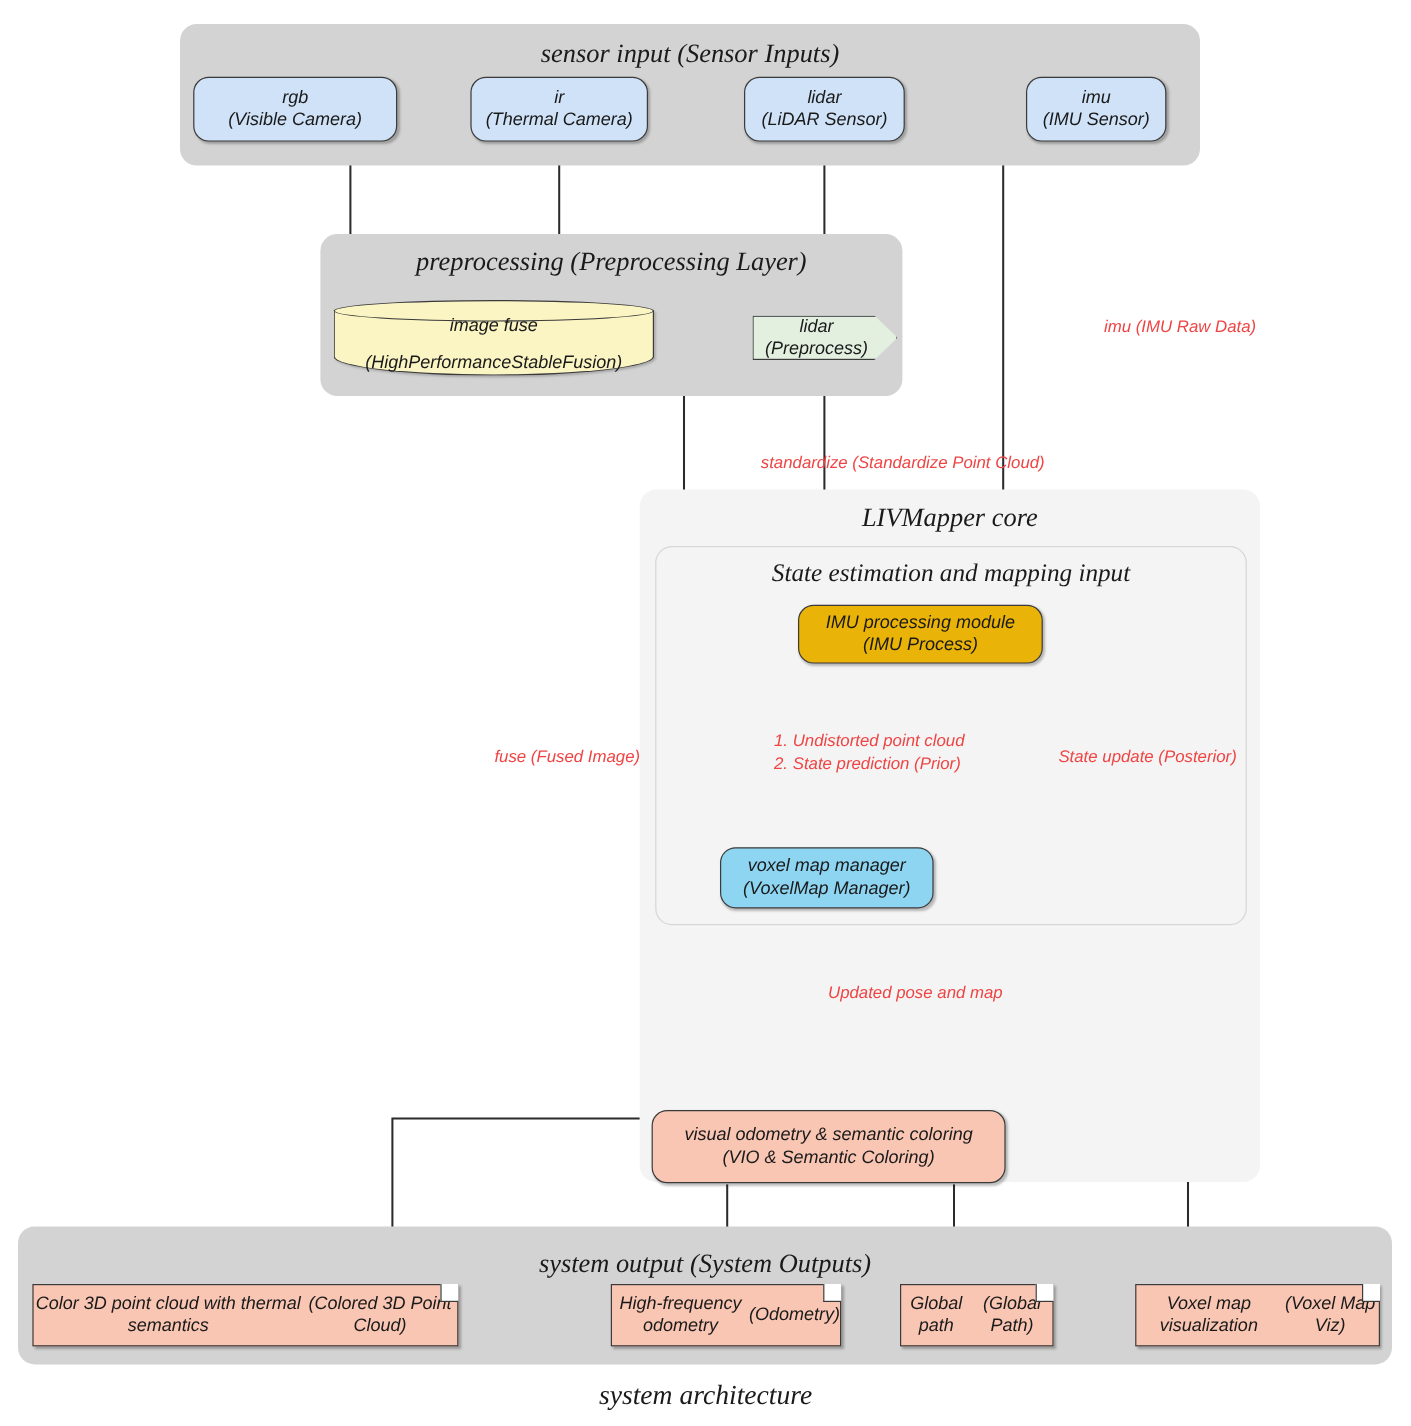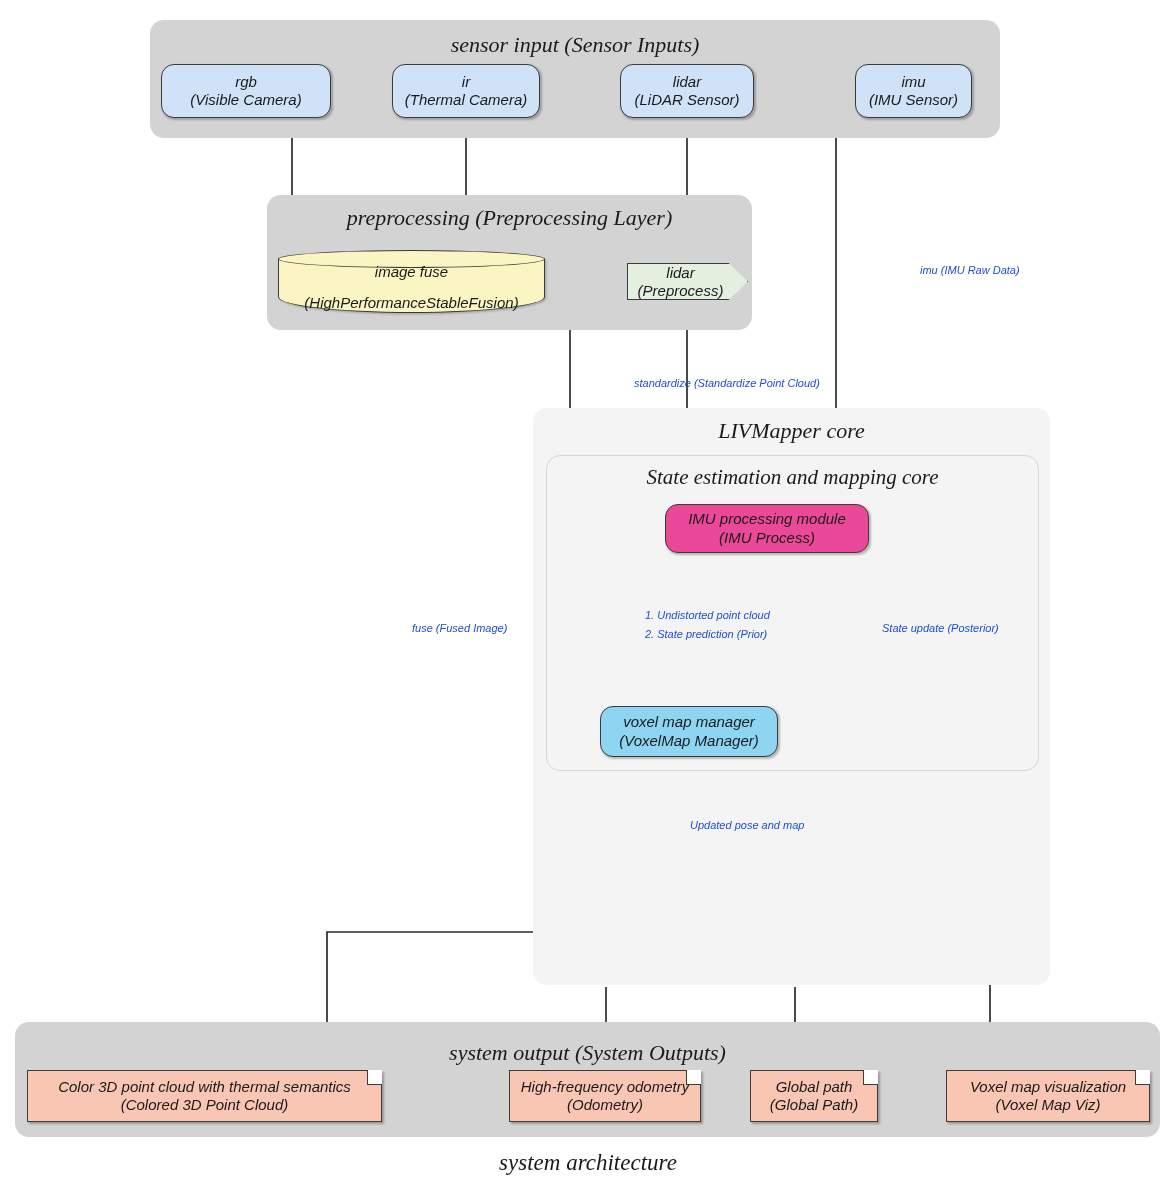--- a/index.html
+++ b/index.html
@@ -17,21 +17,21 @@
 
   
   .node{position:absolute;box-sizing:border-box;display:flex;flex-direction:column;
         align-items:center;justify-content:center;text-align:center;
         font-size:15px;line-height:1.22;color:#1a1a1a;}
   .node .l2{display:block;}
 
   .rrect{border:1.6px solid #3b3b3b;border-radius:13px;
          box-shadow:1.5px 1.5px 2px rgba(0,0,0,0.25);}
   .blue   {background:#cfe2f7;}
-  .green  {background:#ec4899;justify-content:center;}
+  .green  {background:#eab308;justify-content:center;}
   .cyan   {background:#8ed5f2;}
   .salmon {background:#f9c6b4;}
 
   
   .cyl{position:absolute;}
   .cyl .body{position:absolute;left:0;right:0;top:8px;bottom:0;
        background:#fbf5c4;border:1.6px solid #3b3b3b;border-top:none;
        border-radius:0 0 50% 50%/0 0 16px 16px;
        box-shadow:1.5px 1.5px 2px rgba(0,0,0,0.2);}
   .cyl .top{position:absolute;left:0;right:0;top:0;height:16px;
@@ -43,29 +43,29 @@
   
   .penta{position:absolute;background:#e3f0e0;
        border:1.6px solid #3b3b3b;
        clip-path:polygon(0 0,84% 0,100% 50%,84% 100%,0 100%);
        display:flex;flex-direction:column;align-items:center;justify-content:center;
        text-align:center;font-size:15px;line-height:1.2;color:#1a1a1a;
        box-sizing:border-box;padding-right:14px;}
 
   
   .note{position:absolute;background:#f9c6b4;border:1.4px solid #3b3b3b;
-        box-sizing:border-box;display:flex;flex-direction:column;
+        box-sizing:border-box;display:flex;
         align-items:center;justify-content:center;text-align:center;
         font-size:15px;line-height:1.22;color:#1a1a1a;
         box-shadow:2px 2px 2px rgba(0,0,0,0.28);}
   .note .fold{position:absolute;right:-1px;top:-1px;width:14px;height:14px;
         background:#ffffff;border-left:1.4px solid #3b3b3b;border-bottom:1.4px solid #3b3b3b;}
 
   
-  .elabel{position:absolute;font-size:11px;color:#1d4ed8;white-space:nowrap;}
+  .elabel{position:absolute;font-size:14px;color:#ef4444;white-space:nowrap;}
 
   
   #wires{position:absolute;left:0;top:0;width:1176px;height:1188px;pointer-events:none;}
 
   .caption{position:absolute;width:100%;text-align:center;
       font-family:"Liberation Serif",serif;font-size:23px;color:#1a1a1a;}
 </style>
 </head>
 <body>
 
@@ -146,33 +146,37 @@
   <div class="penta" style="left:627px;top:263px;width:121px;height:37px;">
     <span>lidar</span>
     <span class="l2">(Preprocess)</span>
   </div>
 
   <div class="group-core" style="left:533px;top:408px;width:517px;height:577px;">
     <div class="group-title" style="top:10px;">LIVMapper core</div>
   </div>
 
   <div class="group-inner" style="left:546px;top:455px;width:491px;height:314px;">
-    <div class="group-title small" style="top:9px;">State estimation and mapping core</div>
+    <div class="group-title small" style="top:9px;">State estimation and mapping input</div>
   </div>
 
   <div class="node rrect green" style="left:665px;top:504px;width:204px;height:49px;">
     <span>IMU processing module</span>
     <span class="l2">(IMU Process)</span>
   </div>
 
   <div class="node rrect cyan" style="left:600px;top:706px;width:178px;height:51px;">
     <span>voxel map manager</span>
     <span class="l2">(VoxelMap Manager)</span>
   </div>
 
+  <div class="node rrect salmon" style="left:543px;top:925px;width:295px;height:61px;">
+    <span>visual odometry &amp; semantic coloring</span>
+    <span class="l2">(VIO &amp; Semantic Coloring)</span>
+  </div>
 
   <div class="group" style="left:15px;top:1022px;width:1145px;height:115px;">
     <div class="group-title" style="top:18px;">system output (System Outputs)</div>
   </div>
 
   <div class="note" style="left:27px;top:1070px;width:355px;height:52px;">
     <div class="fold"></div>
     <span>Color 3D point cloud with thermal semantics</span>
     <span class="l2">(Colored 3D Point Cloud)</span>
   </div>

